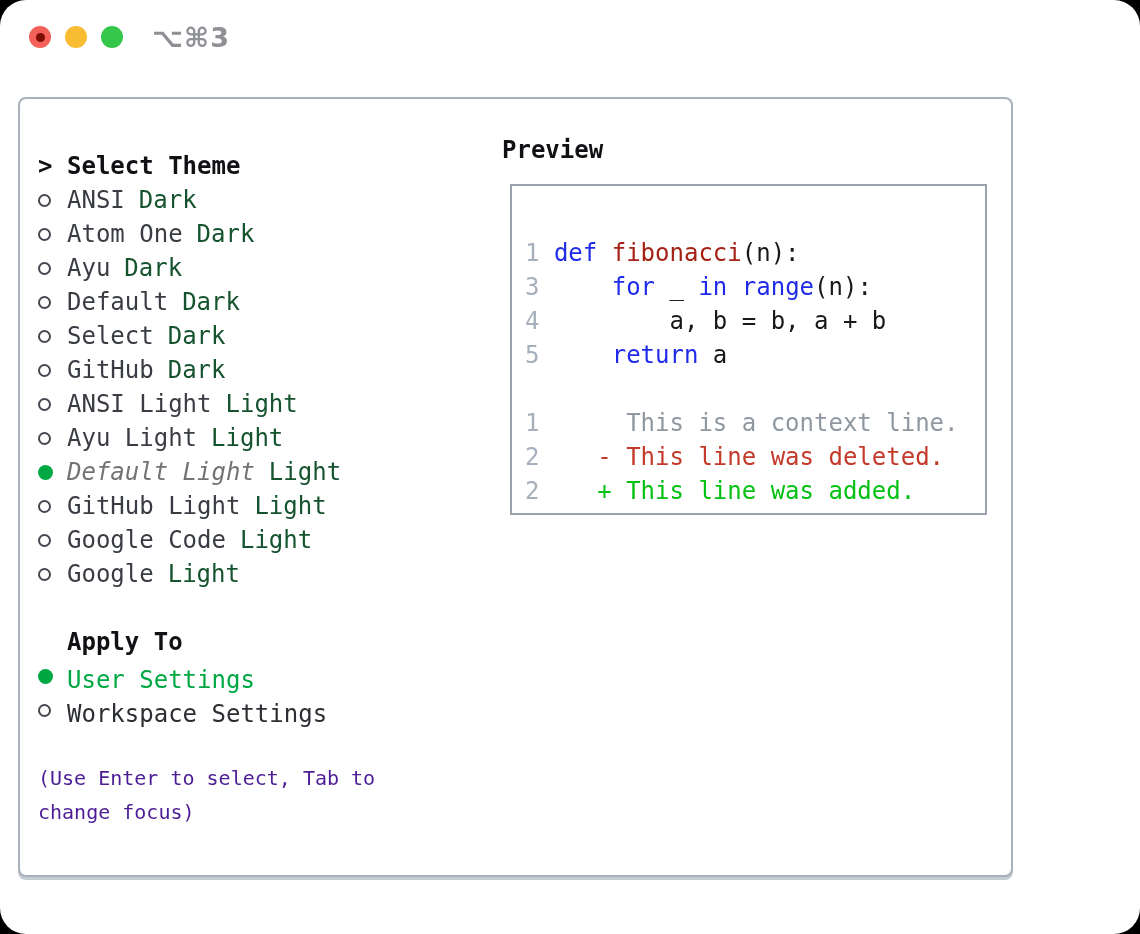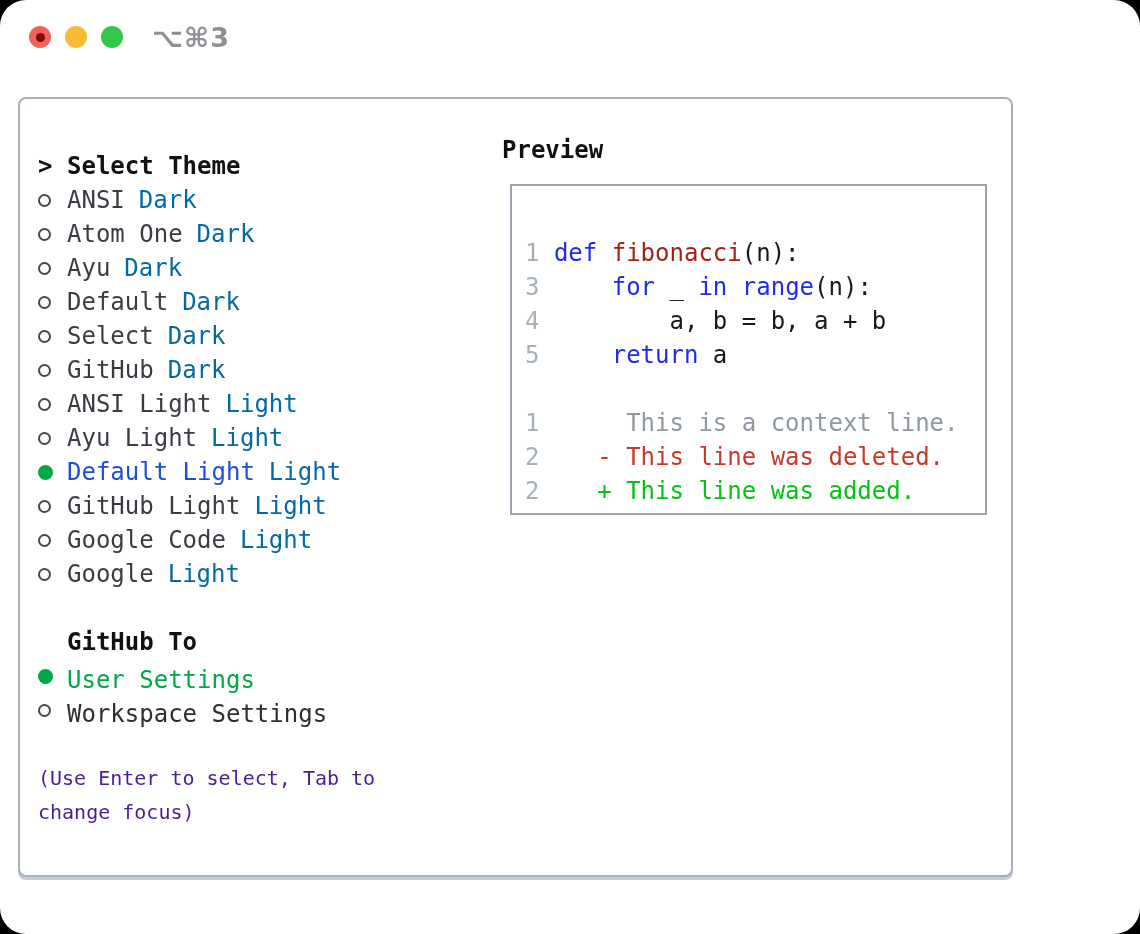--- a/index.html
+++ b/index.html
@@ -42,22 +42,22 @@
   }
   .left-col{position:absolute;left:18px;top:50px;width:464px;}
   .right-col{position:absolute;left:482px;top:34px;width:505px;}
   .row{display:flex;align-items:center;height:34px;font-size:24px;white-space:pre;}
   .bullet{display:inline-flex;width:29px;align-items:center;flex:0 0 29px;}
   .circ{width:13px;height:13px;border-radius:50%;border:2px solid #43484e;box-sizing:border-box;}
   .circ.sel{width:15px;height:15px;border:none;background:#00a844;}
   .prompt{font-weight:bold;color:#101114;font-size:24px;}
   .hdr{font-weight:bold;color:#101114;}
   .tname{color:#393d43;}
-  .tvariant{color:#0369a1;margin-left:14px;}
-  .row.selected .tname{color:#1d4ed8;}
+  .tvariant{color:#14532d;margin-left:14px;}
+  .row.selected .tname{color:#737373;font-style:italic;}
   .opt-name{color:#2b2e33;margin-top:8px;}
   .row.selected .opt-name{color:#00a844;}
   .spacer{height:34px;}
   .hint{font-size:20px;line-height:34px;color:#4c1d95;white-space:pre;}
   
   .preview-title{font-weight:bold;color:#101114;font-size:24px;height:34px;line-height:34px;}
   .preview-box{
     margin-left:8px;margin-top:17px;
     width:477px;height:331px;box-sizing:border-box;
     border:2px solid #9aa3ad;
@@ -168,21 +168,21 @@
     <span class="bullet"><span class="circ"></span></span>
     <span class="tname">Google</span>
     <span class="tvariant">Light</span>
   </div>
 </div>
 
       <div class="spacer"></div>
 
       <div class="row">
         <span class="bullet"></span>
-        <span class="hdr">GitHub To</span>
+        <span class="hdr">Apply To</span>
       </div>
 
       <div id="apply-list">
   <div class="row selected">
     <span class="bullet"><span class="circ sel"></span></span>
     <span class="opt-name">User Settings</span>
   </div>
 
   <div class="row">
     <span class="bullet"><span class="circ"></span></span>

